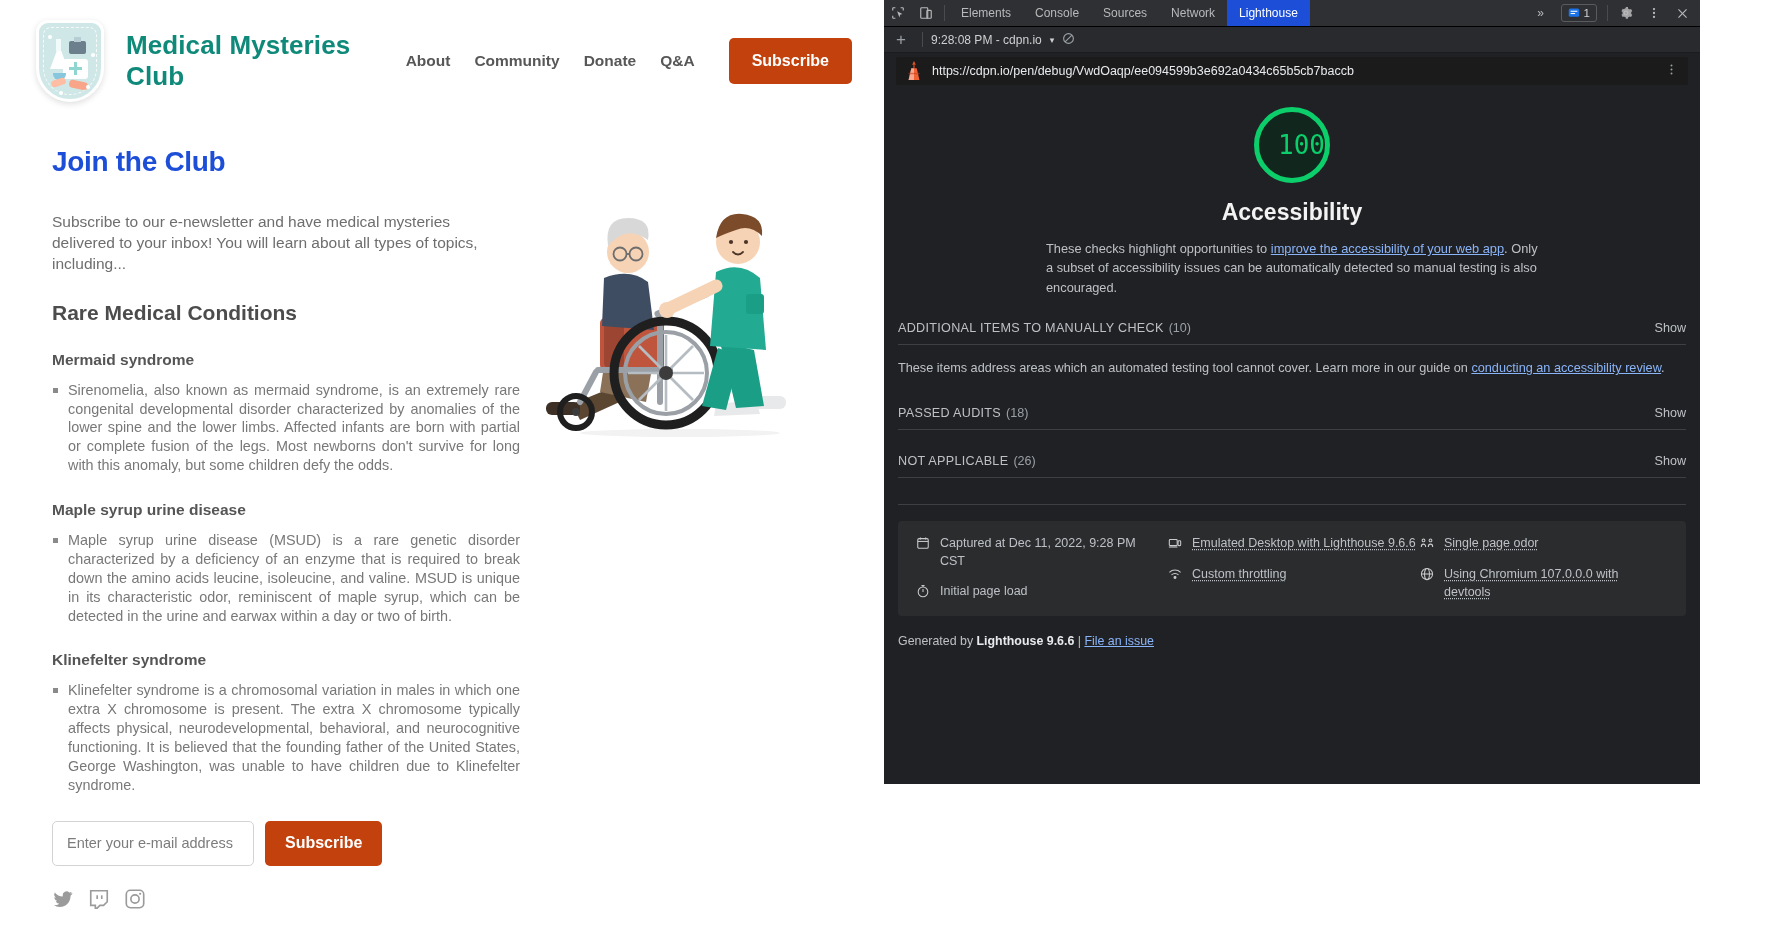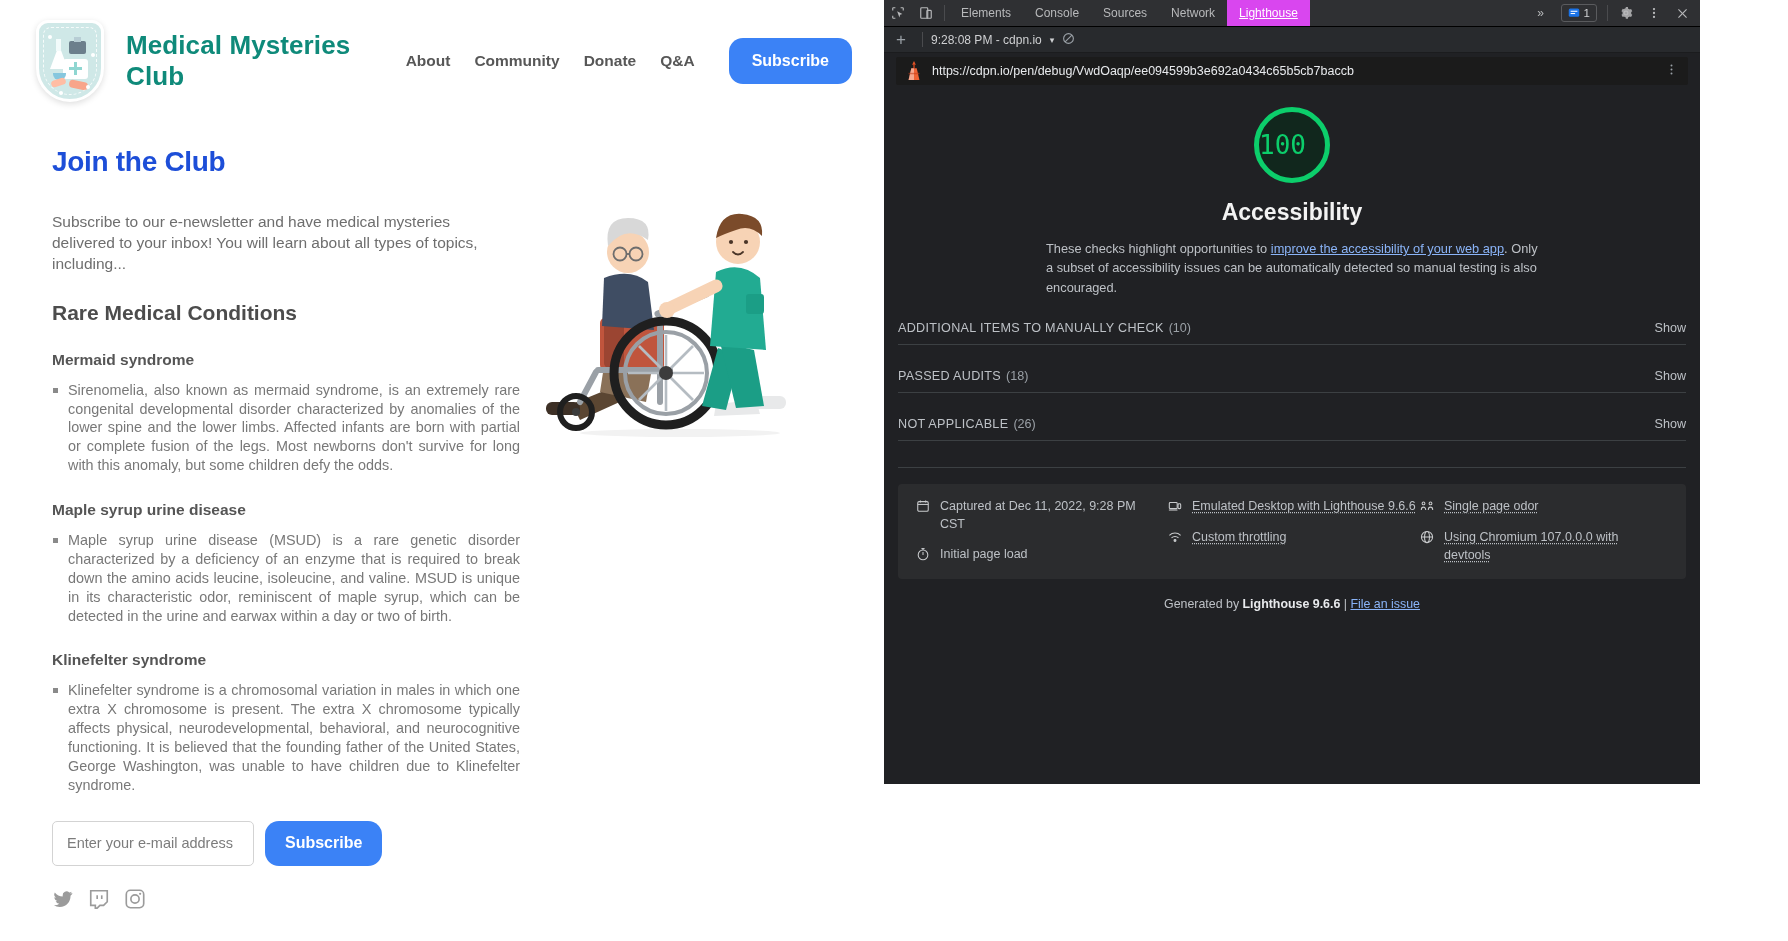--- a/index.html
+++ b/index.html
@@ -90,24 +90,24 @@
     align-items: center;
     gap: 24px;
   }
   .nav a {
     color: #575757;
     font-size: 15.5px;
     font-weight: bold;
     text-decoration: none;
   }
   .btn-teal {
-    background: #3b82f6;
+    background: #c2410c;
     color: #ffffff;
     border: none;
-    border-radius: 14px;
+    border-radius: 5px;
     font-size: 16px;
     font-weight: bold;
     padding: 14px 23px;
     cursor: pointer;
     font-family: "Liberation Sans", sans-serif;
   }
   .nav .btn-teal { margin-left: 10px; }
 
   .content {
     padding: 18px 36px 0 52px;
@@ -203,21 +203,21 @@
   .dt-sep { width: 1px; background: #4a4b4e; margin: 5px 4px; }
   .dt-tabs { display: flex; align-items: stretch; }
   .dt-tab {
     padding: 0 12px;
     display: flex; align-items: center;
     font-size: 12px;
     color: #b8b9bb;
     cursor: pointer;
     white-space: nowrap;
   }
-  .dt-tab.active { background: #d946ef; color: #ffffff; text-decoration: underline; }
+  .dt-tab.active { background: #1d4ed8; color: #ffffff; }
   .dt-toolbar-right { margin-left: auto; display: flex; align-items: stretch; }
   .issues-badge {
     display: flex; align-items: center; gap: 4px;
     border: 1px solid #5a5b5e;
     border-radius: 3px;
     padding: 0 6px;
     margin: 4px 6px;
     font-size: 11.5px;
     color: #d0d1d3;
     cursor: pointer;
@@ -261,21 +261,21 @@
   .kebab { color: #9aa0a6; font-size: 13px; cursor: pointer; letter-spacing: 0; }
 
   .lh-body { padding: 0 14px; flex: 1; overflow: hidden; }
 
   .gauge-wrap { display: flex; flex-direction: column; align-items: center; padding-top: 22px; }
   .gauge {
     width: 76px; height: 76px;
     border-radius: 50%;
     border: 5px solid #0cce6b;
     background: #11271d;
-    display: flex; align-items: center; justify-content: flex-start;
+    display: flex; align-items: center; justify-content: flex-end;
     color: #0cce6b;
     font-size: 26px;
     font-family: "DejaVu Sans Mono", monospace;
   }
   .gauge-title {
     margin-top: 16px;
     color: #f3f3f3;
     font-size: 23px;
     font-weight: bold;
   }
@@ -334,21 +334,20 @@
   .meta-col { flex: 1; display: flex; flex-direction: column; gap: 12px; }
   .meta-item { display: flex; gap: 9px; align-items: flex-start; }
   .meta-item .mi-ico { width: 15px; flex: 0 0 auto; color: #c9cbcd; margin-top: 1px; }
   .meta-item .mi-txt { font-size: 12.5px; color: #bdc1c6; line-height: 1.42; }
   .meta-item .mi-txt.dotted {
     text-decoration: underline;
     text-decoration-style: dotted;
     text-underline-offset: 2px;
   }
   .generated {
-    text-align: center;
     font-size: 12.4px;
     color: #bdc1c6;
     margin-top: 18px;
   }
   .generated b { color: #e8eaed; }
 </style>
 </head>
 <body>
 
 <div class="page">
@@ -586,20 +585,23 @@
         </div>
       </div>
 
       <div class="audit-group">
         <div class="audit-head">
           <span class="ah-title">Additional items to manually check</span>
           <span class="ah-count">(10)</span>
           <span class="ah-toggle">Show</span>
         </div>
         <div class="audit-rule"></div>
+        <div class="audit-note">
+          <span>These items address areas which an automated testing tool cannot cover. Learn more in our guide on </span><a class="lh-link" href="#">conducting an accessibility review</a><span>.</span>
+        </div>
       </div>
 
       <div class="audit-group">
         <div class="audit-head">
           <span class="ah-title">Passed audits</span>
           <span class="ah-count">(18)</span>
           <span class="ah-toggle">Show</span>
         </div>
         <div class="audit-rule"></div>
       </div>

